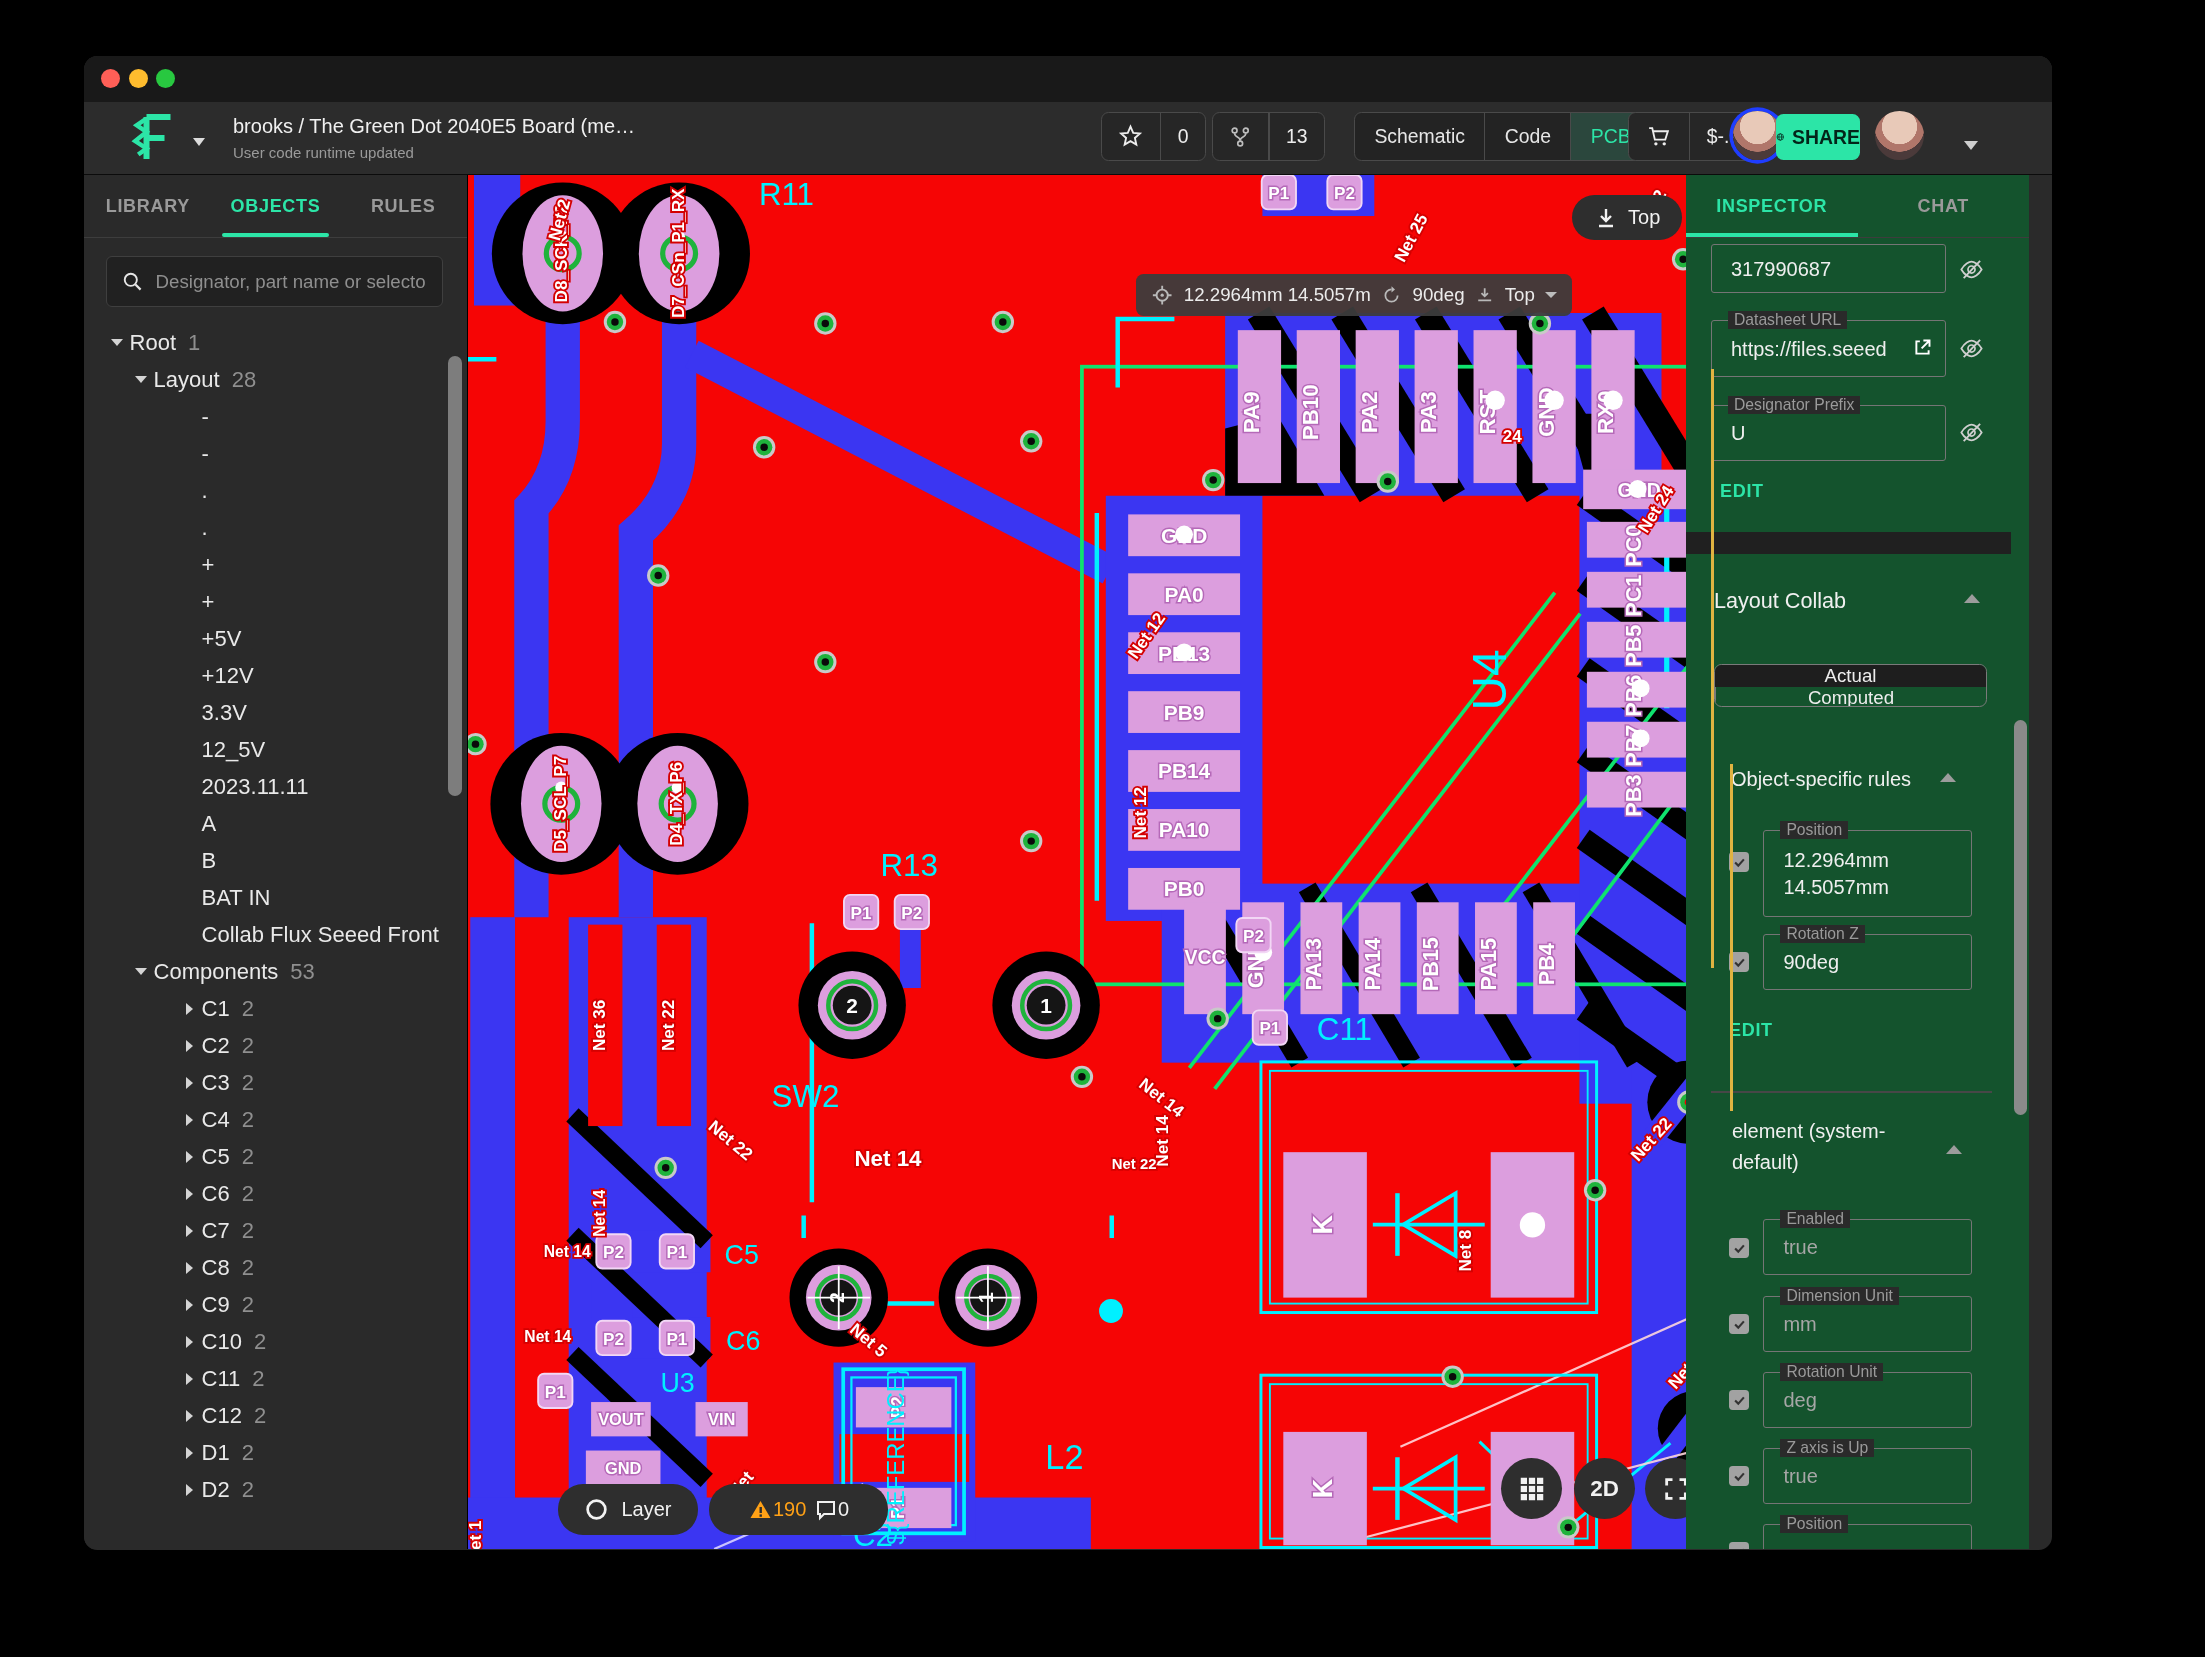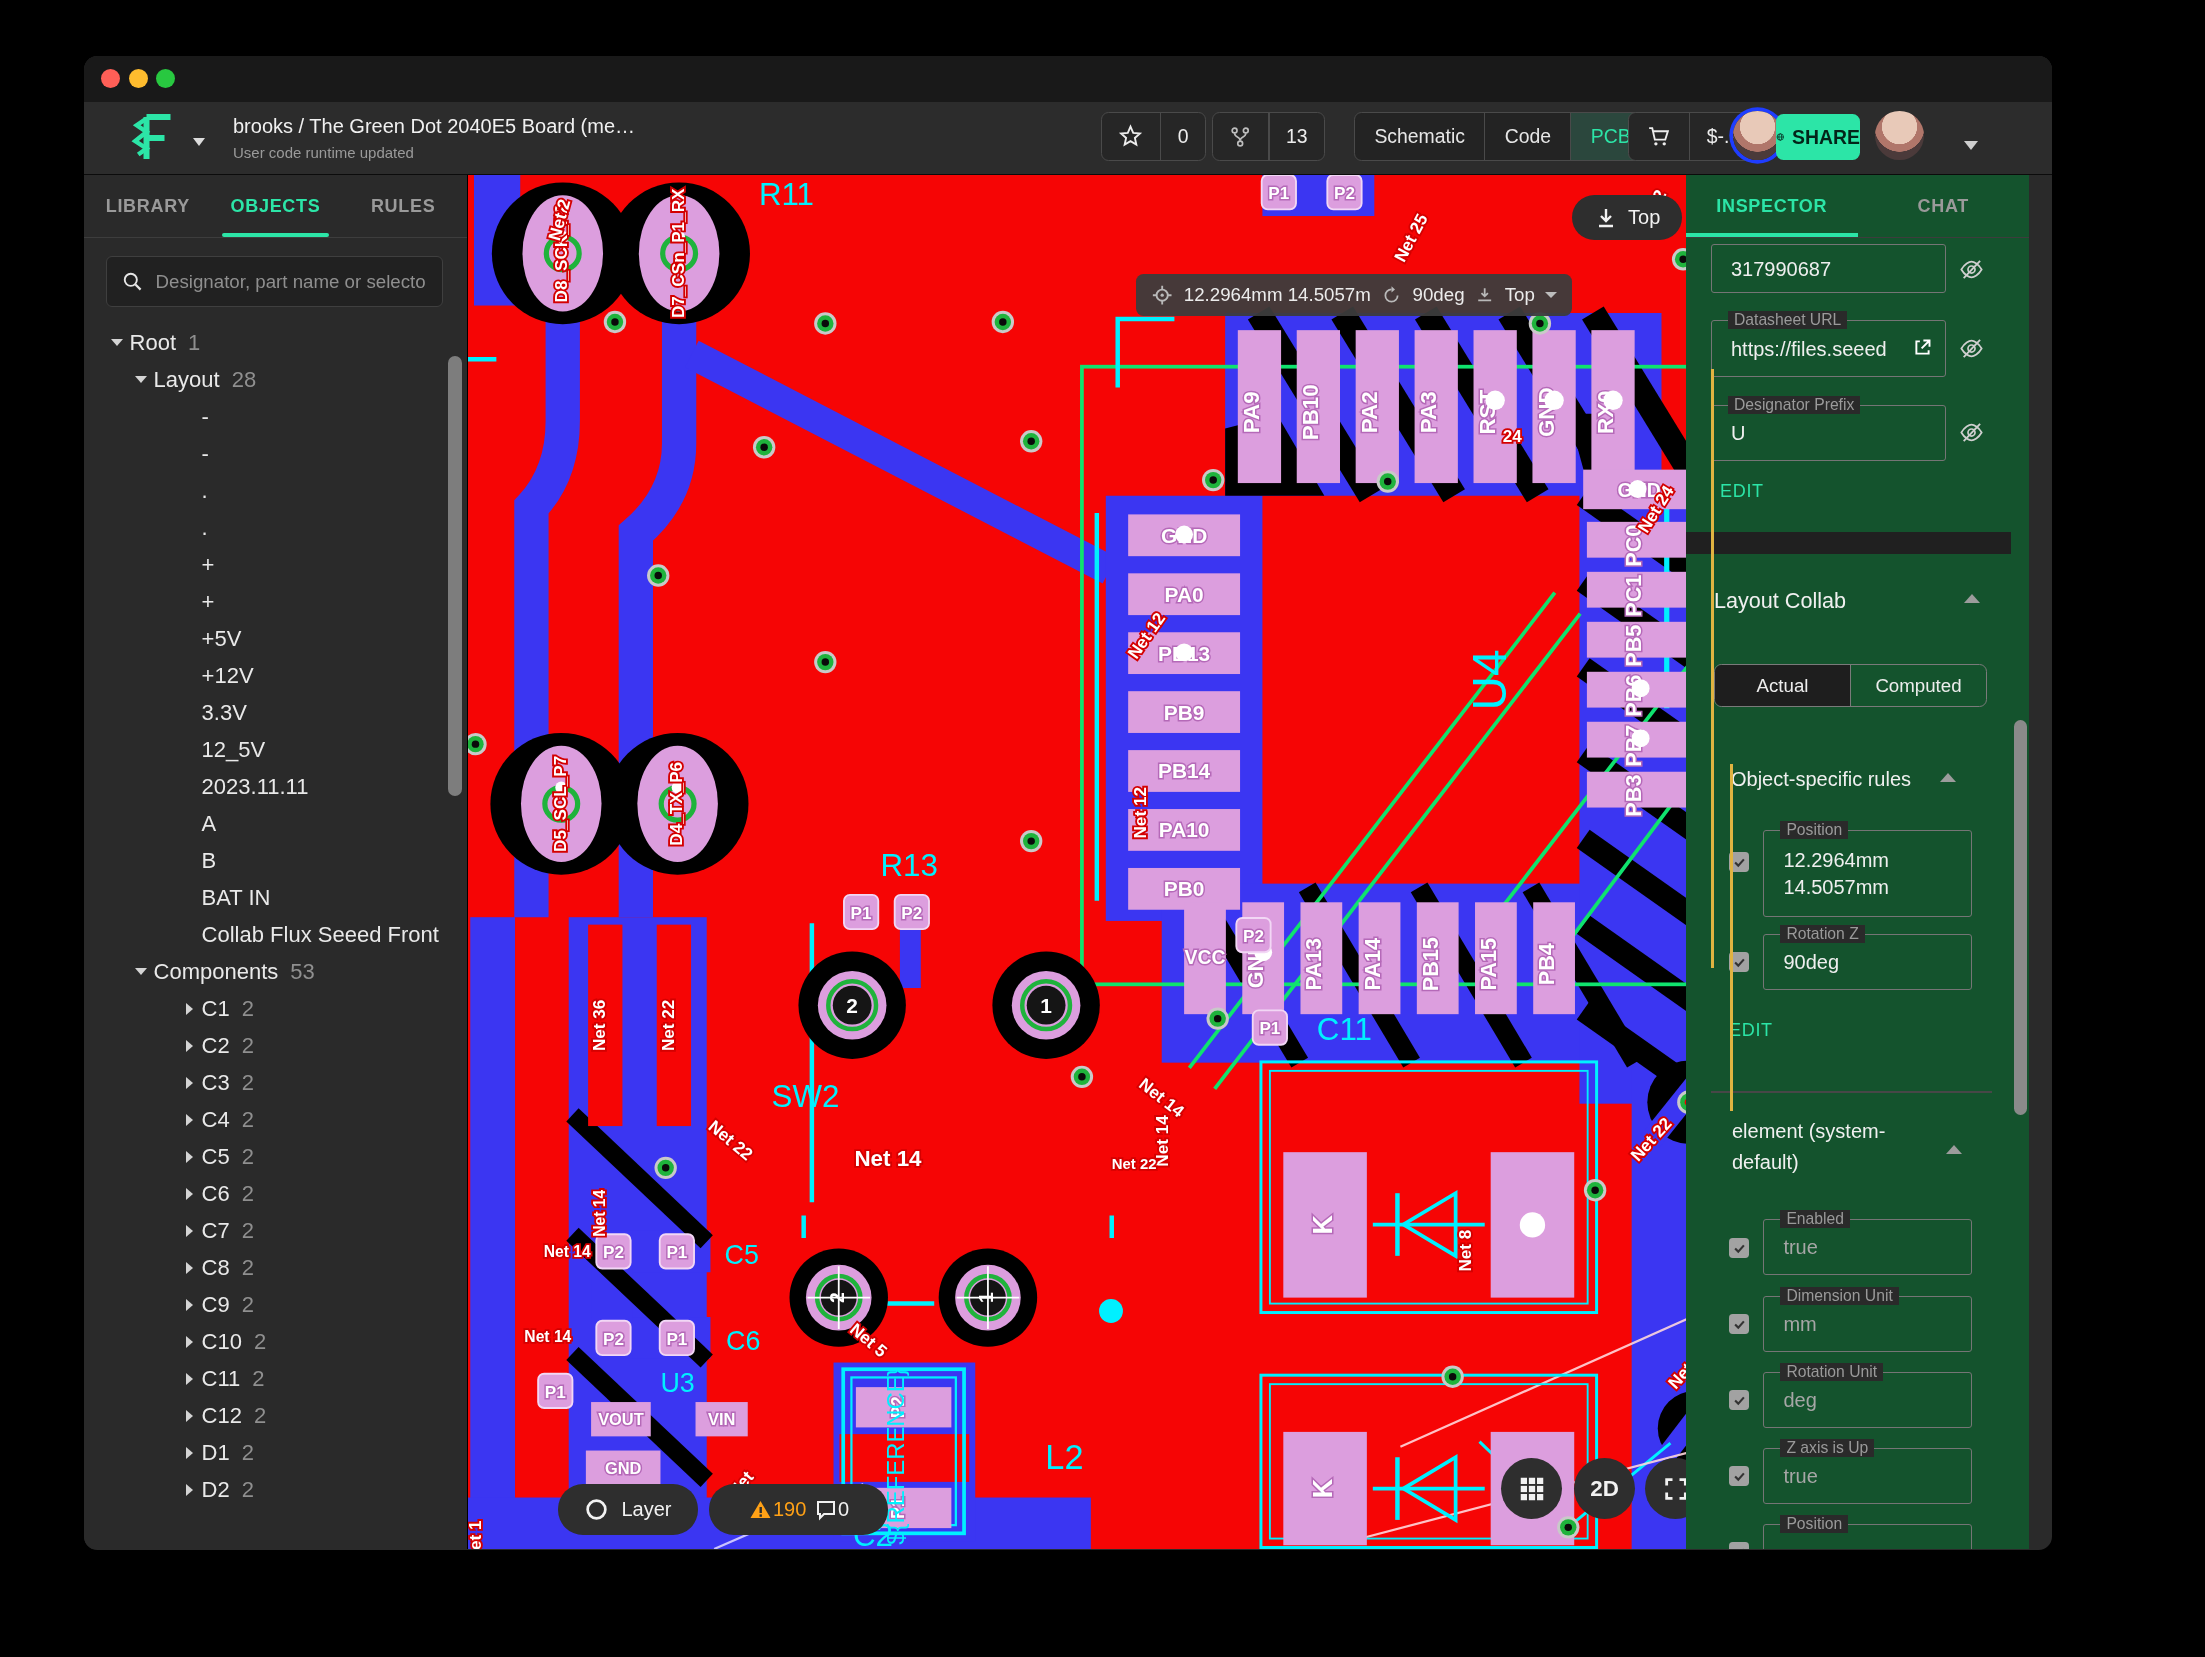--- a/index.html
+++ b/index.html
@@ -67,27 +67,27 @@
   .instabs{position:absolute;left:0;top:0;width:100%;height:63px;display:flex;border-bottom:0.7px solid #3d3d3d;box-sizing:border-box;}
   .instab{flex:1;display:flex;align-items:center;justify-content:center;color:#9a9a9a;font-size:18px;font-weight:bold;letter-spacing:0.7px;position:relative;}
   .instab.active{color:var(--accent);}
   .instab.active::after{content:'';position:absolute;left:0;right:0;bottom:0;height:3.7px;background:var(--accent);}
   .fbox{position:absolute;border:1.5px solid #757575;border-radius:3px;box-sizing:border-box;}
   .flegend{position:absolute;top:-10.4px;left:16.4px;background:#2a2a2a;padding:0 6px;color:#9a9a9a;font-size:15.7px;white-space:nowrap;}
   .fvalue{position:absolute;left:19.4px;top:50%;transform:translateY(-50%);color:#efefef;font-size:20px;white-space:nowrap;}
   .fvalue.gray{color:#a6a6a6;}
   .fvalue.twol{line-height:27px;transform:translateY(-50%);}
   .checkbox{position:absolute;width:20px;height:20px;background:#a2a2a2;border-radius:3.7px;display:flex;align-items:center;justify-content:center;}
-  .editlink{position:absolute;color:var(--accent);font-size:18px;font-weight:normal;letter-spacing:0.7px;}
+  .editlink{position:absolute;color:var(--accent);font-size:18px;font-weight:bold;letter-spacing:0.7px;}
   .sectitle{position:absolute;color:#f0f0f0;font-size:21.6px;}
   .seccaret{position:absolute;width:0;height:0;border-left:8.2px solid transparent;border-right:8.2px solid transparent;border-bottom:9px solid #9c9c9c;}
   .divline{position:absolute;height:1.5px;background:#474747;}
   .darkstrip{position:absolute;left:0;width:325px;height:22.4px;background:#202020;}
   .ytrack{position:absolute;width:3px;background:var(--modified);}
-  .segmented{position:absolute;left:28px;top:489px;width:273px;height:43px;border:1.5px solid #7a7a7a;border-radius:7.5px;box-sizing:border-box;display:flex;overflow:hidden;}
+  .segmented{position:absolute;left:28px;top:489px;width:273px;height:43px;border:1.5px solid #7a7a7a;border-radius:7.5px;box-sizing:border-box;display:flex;overflow:hidden;flex-direction:column;}
   .seg{flex:1;display:flex;align-items:center;justify-content:center;color:#ededed;font-size:18.7px;}
   .seg.dark{background:#1e1e1e;}
   .seg.outlined{border-left:1.5px solid #7a7a7a;}
   svg{display:block;}
 </style>
 </head>
 <body>
 
 <div class="screen">
   <div class="window">

